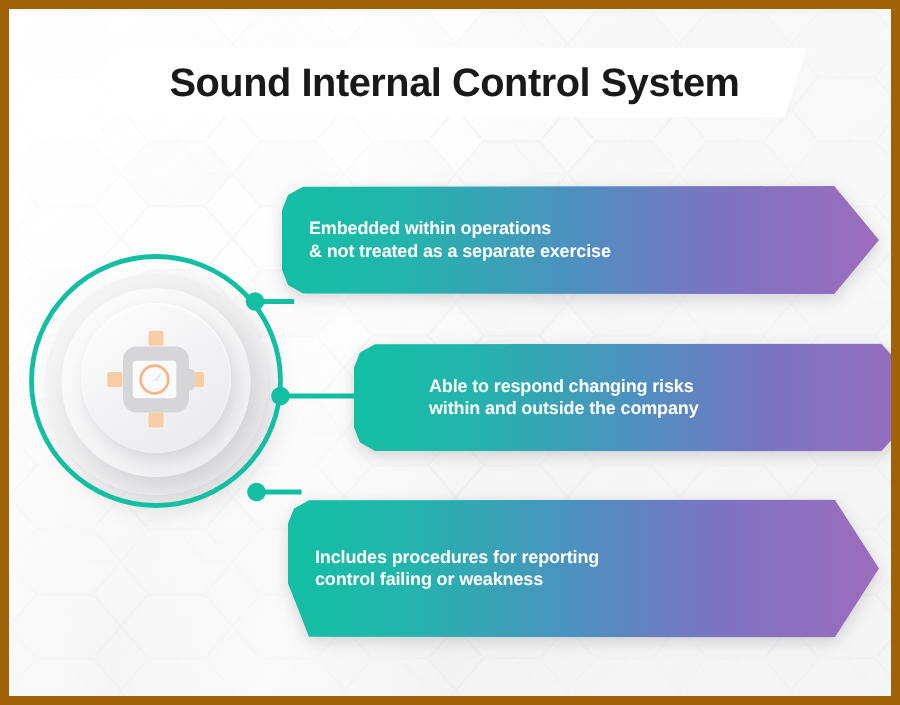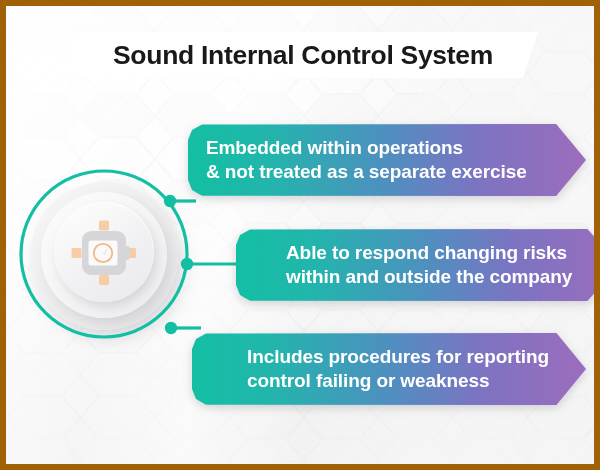--- a/index.html
+++ b/index.html
@@ -128,30 +128,30 @@
     filter: drop-shadow(0 3px 5px rgba(80,80,95,0.22));
   }
   .banner-shape {
     position: absolute;
     inset: 0;
     background: linear-gradient(90deg, #13bfa3 0%, #22b5ac 20%, #4f8fc0 50%, #7b74c2 72%, #9d6cbd 100%);
   }
   .banner-text {
     position: relative;
     color: #ffffff;
-    font-size: 19px;
+    font-size: 12px;
     font-weight: bold;
     line-height: 1.28;
     letter-spacing: -0.1px;
     white-space: pre-line;
   }
 
   #banner-1 { left: 182px; top: 118px; width: 398px; height: 72px; }
   #banner-2 { left: 230px; top: 223px; width: 350px; height: 72px; padding-left: 34px; }
-  #banner-3 { left: 186px; top: 327px; width: 394px; height: 72px; justify-content: center; }
+  #banner-3 { left: 186px; top: 327px; width: 394px; height: 92px; }
 
   #banner-1 .banner-shape,
   #banner-3 .banner-shape {
     clip-path: polygon(0 16px, 4px 6px, 14px 0.5px, 92.5% 0, 100% 50%, 92.5% 100%, 14px 99.5%, 4px 66px, 0 56px);
     border-radius: 16px 0 0 16px;
   }
   #banner-2 .banner-shape {
     clip-path: polygon(0 16px, 4px 6px, 14px 0.5px, 91.5% 0, 100% 50%, 91.5% 100%, 14px 99.5%, 4px 66px, 0 56px);
     border-radius: 16px 0 0 16px;
   }

